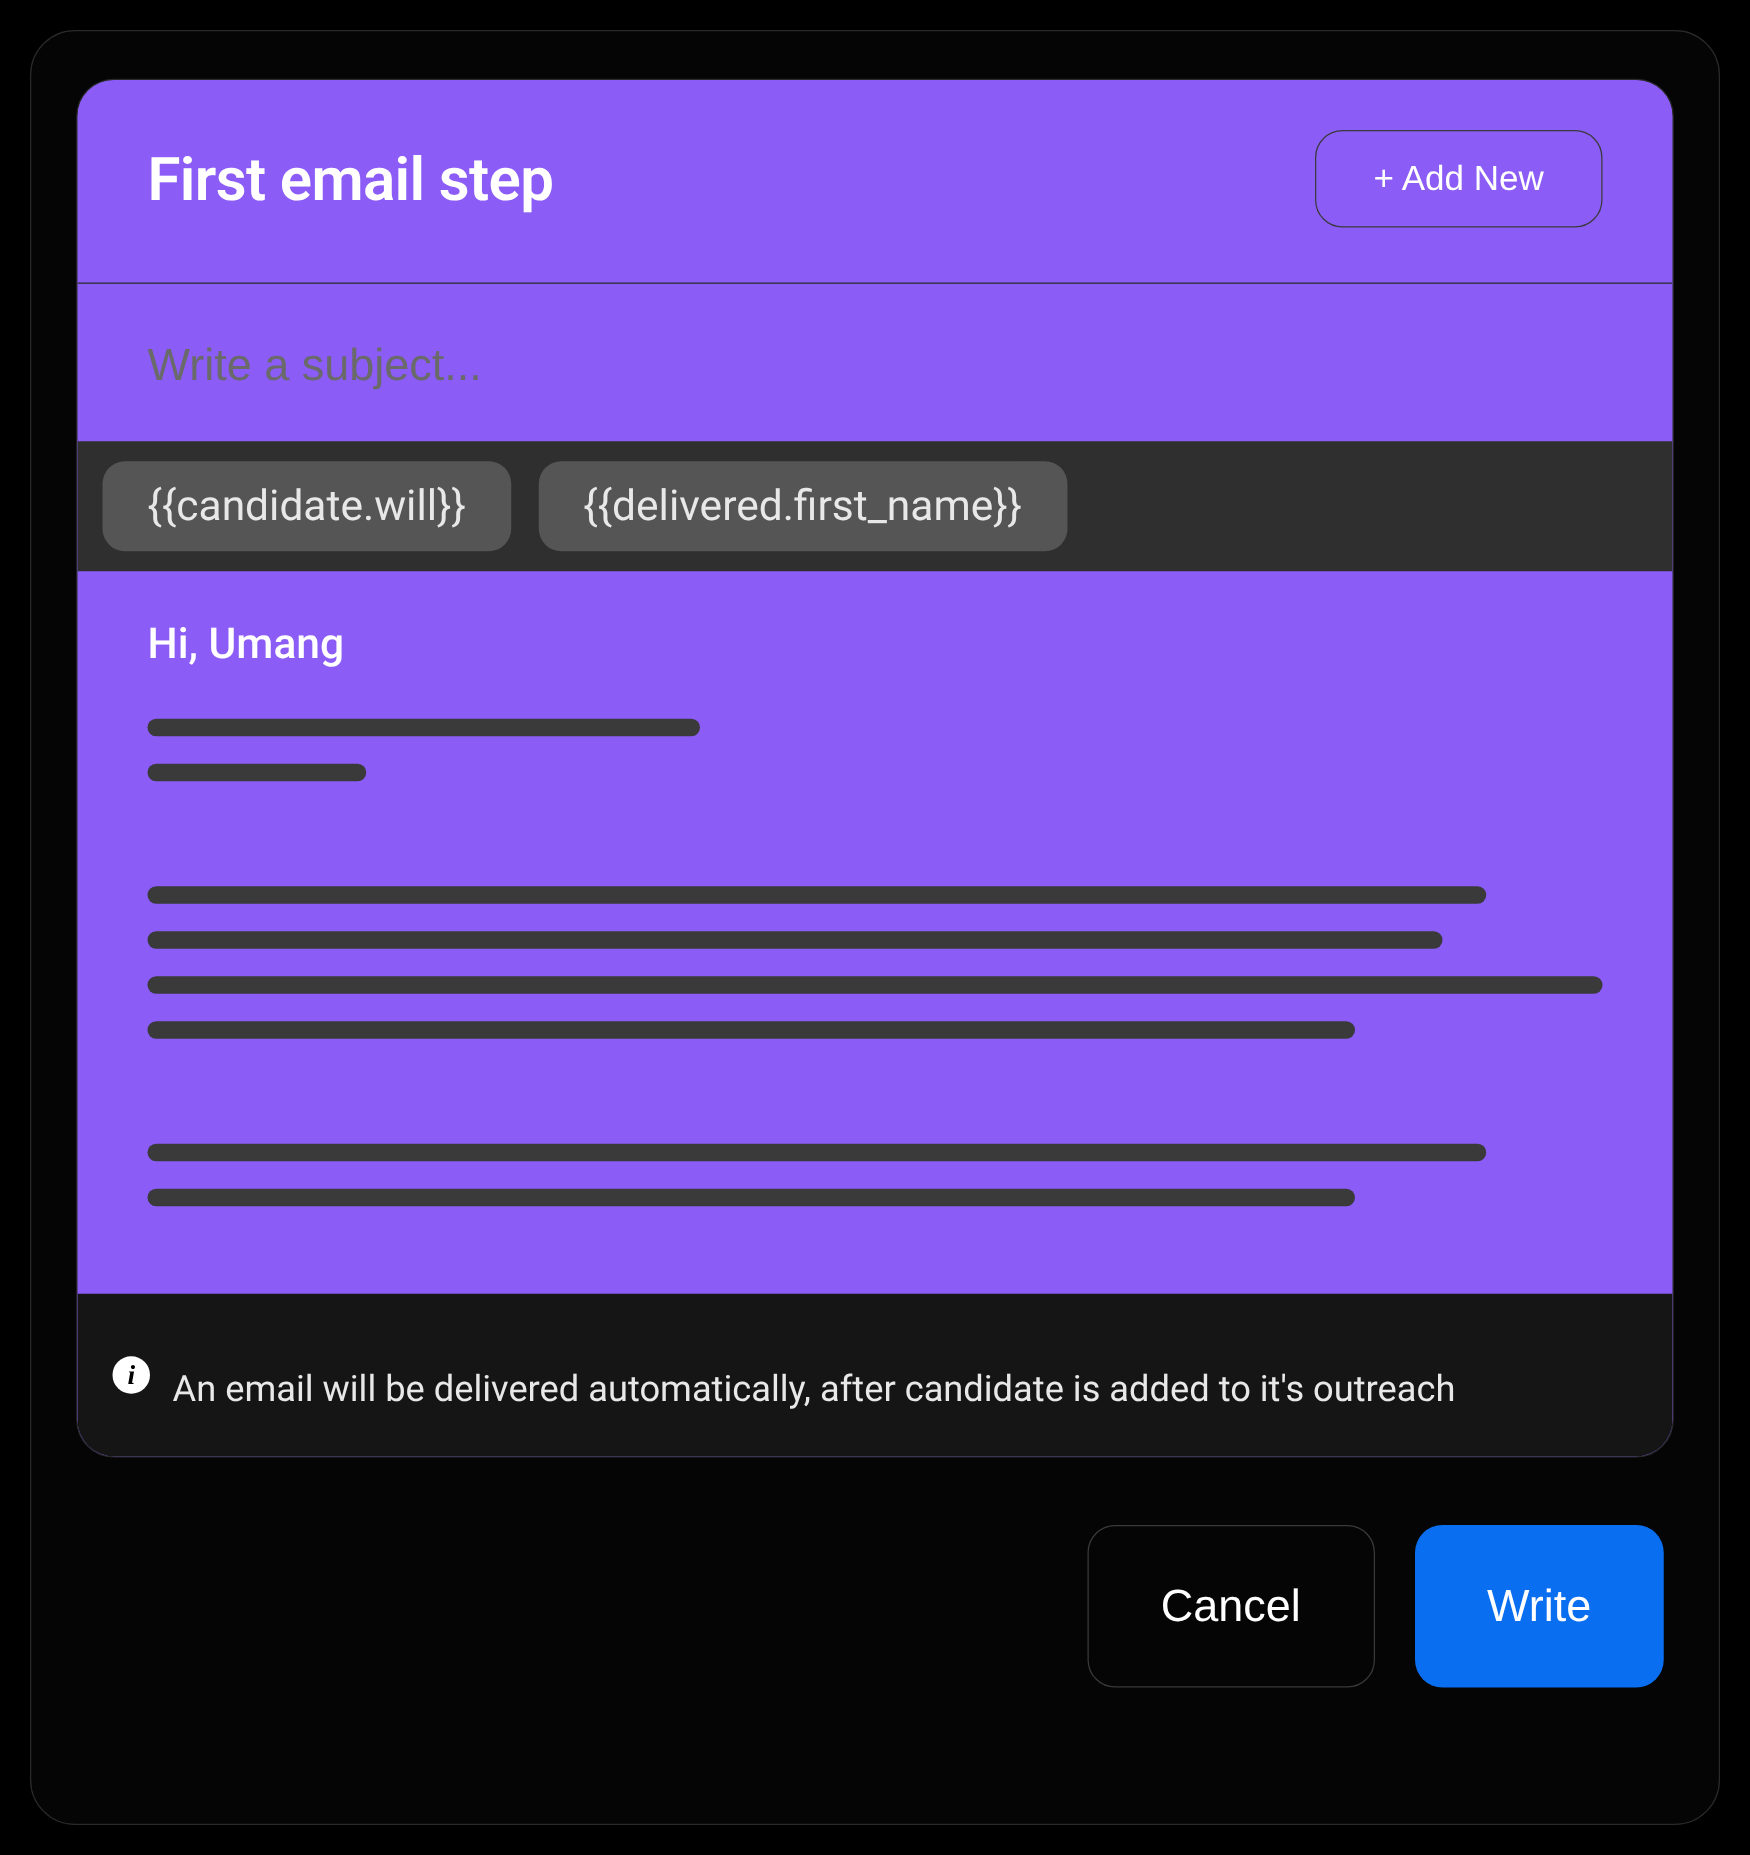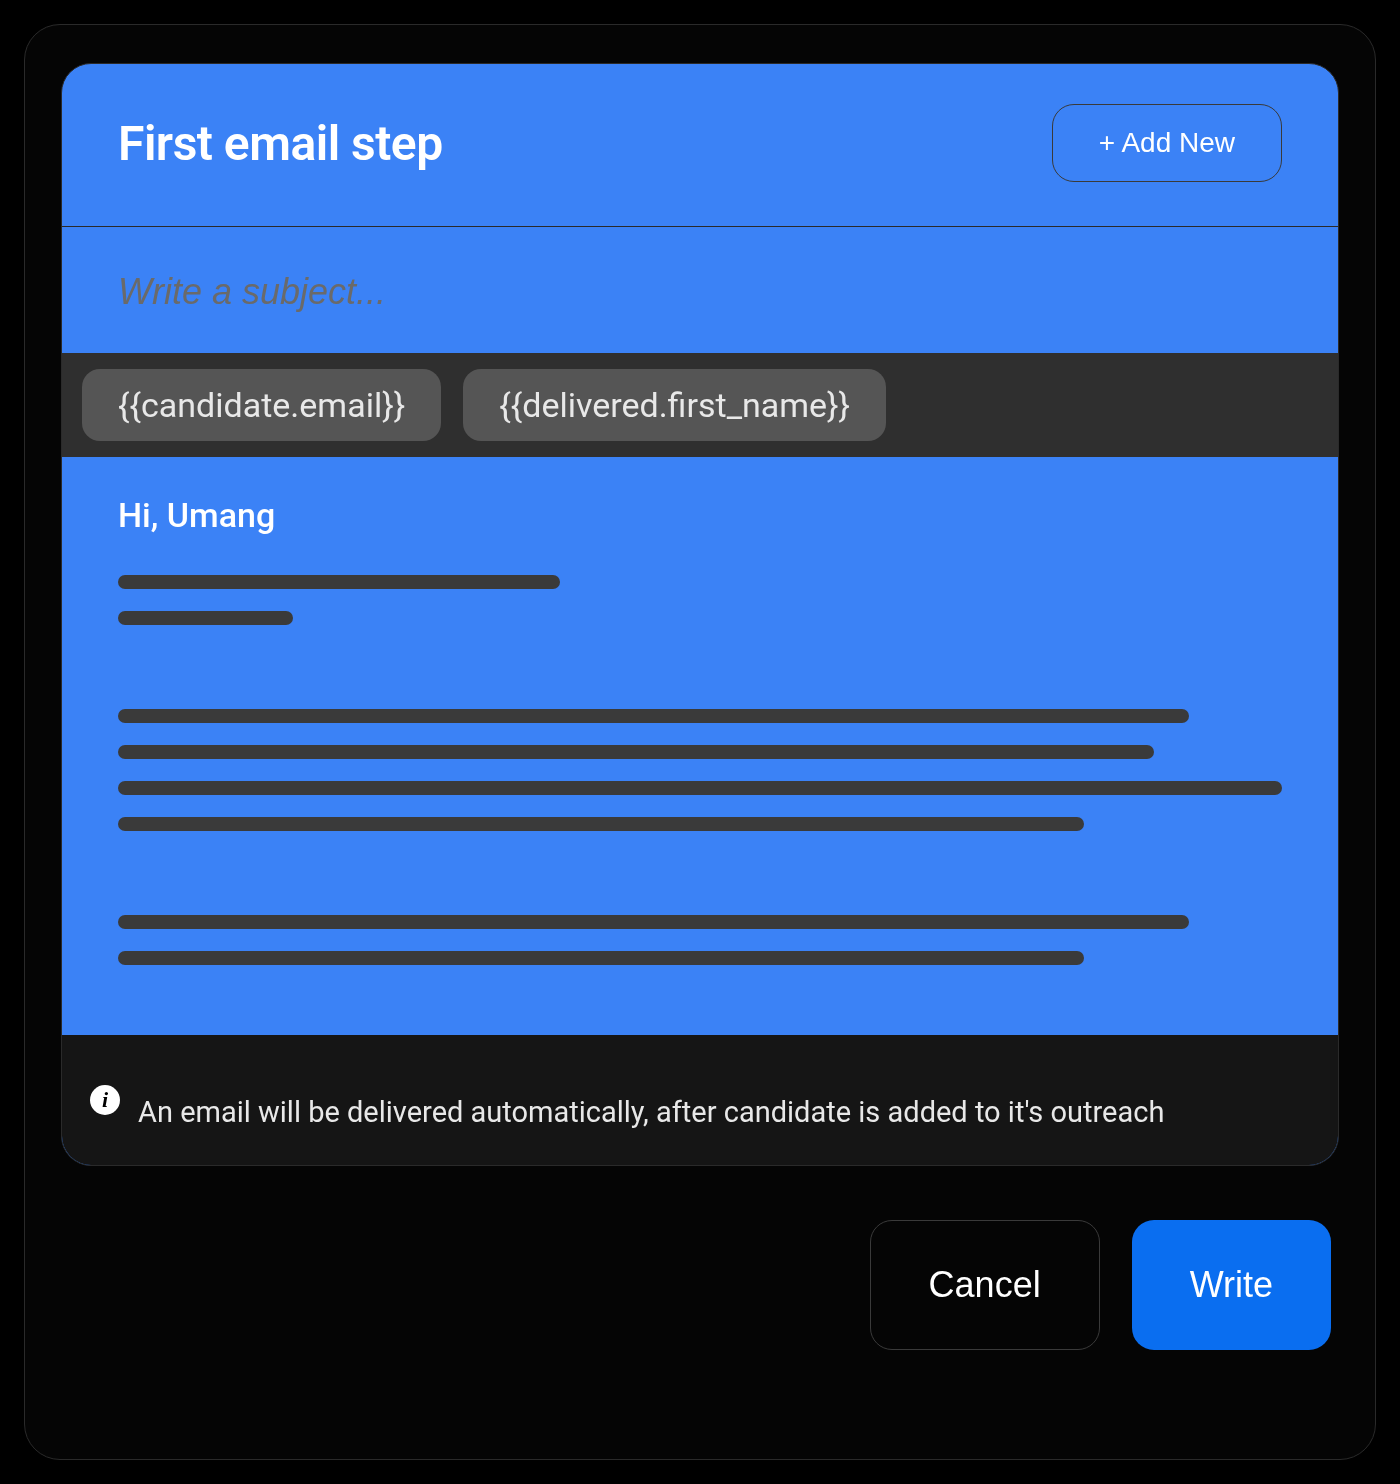--- a/index.html
+++ b/index.html
@@ -24,21 +24,21 @@
     padding: 38px 36px;
     display: flex;
     flex-direction: column;
   }
   .card {
     border: 1px solid #2a2a2a;
     border-radius: 30px;
     overflow: hidden;
     display: flex;
     flex-direction: column;
-    background: #3b82f6;
+    background: #8b5cf6;
   }
   .card-header {
     display: flex;
     align-items: center;
     justify-content: space-between;
     padding: 40px 56px 44px 56px;
     border-bottom: 1px solid #2a2a2a;
   }
   .card-title {
     font-size: 48px;
@@ -59,21 +59,20 @@
   .subject-row {
     padding: 44px 56px 40px 56px;
   }
   .subject-input {
     width: 100%;
     background: transparent;
     border: none;
     outline: none;
     font-size: 36px;
     color: #fff;
-    font-style: italic;
   }
   .subject-input::placeholder {
     color: #6a6a6a;
   }
   .chips-row {
     background: #2f2f2f;
     padding: 16px 20px;
     display: flex;
     gap: 22px;
   }
@@ -172,21 +171,21 @@
     <div class="card-header">
       <h1 class="card-title">First email step</h1>
       <button class="add-new-btn">+ Add New</button>
     </div>
 
     <div class="subject-row">
       <input class="subject-input" type="text" placeholder="Write a subject..." style="">
     </div>
 
     <div class="chips-row">
-      <div class="chip">{{candidate.email}}</div>
+      <div class="chip">{{candidate.will}}</div>
       <div class="chip">{{delivered.first_name}}</div>
     </div>
 
     <div class="body-area">
       <div class="greeting">Hi, Umang</div>
 
       <div class="skeleton-group">
         <div class="sk" style="width:38%"></div>
         <div class="sk" style="width:15%"></div>
       </div>

